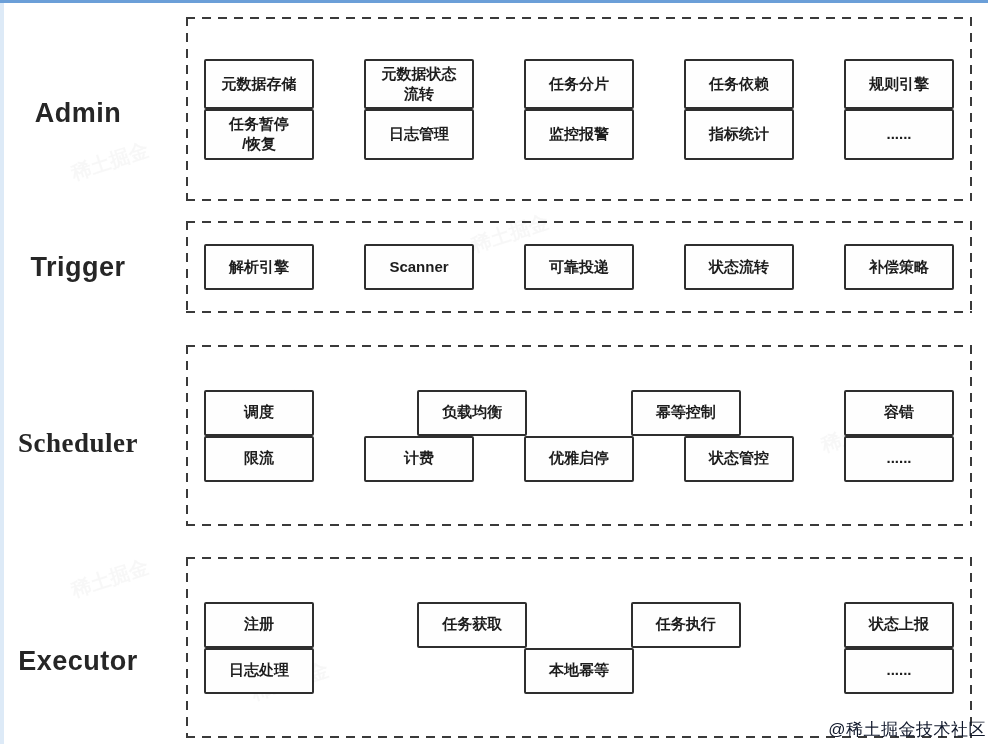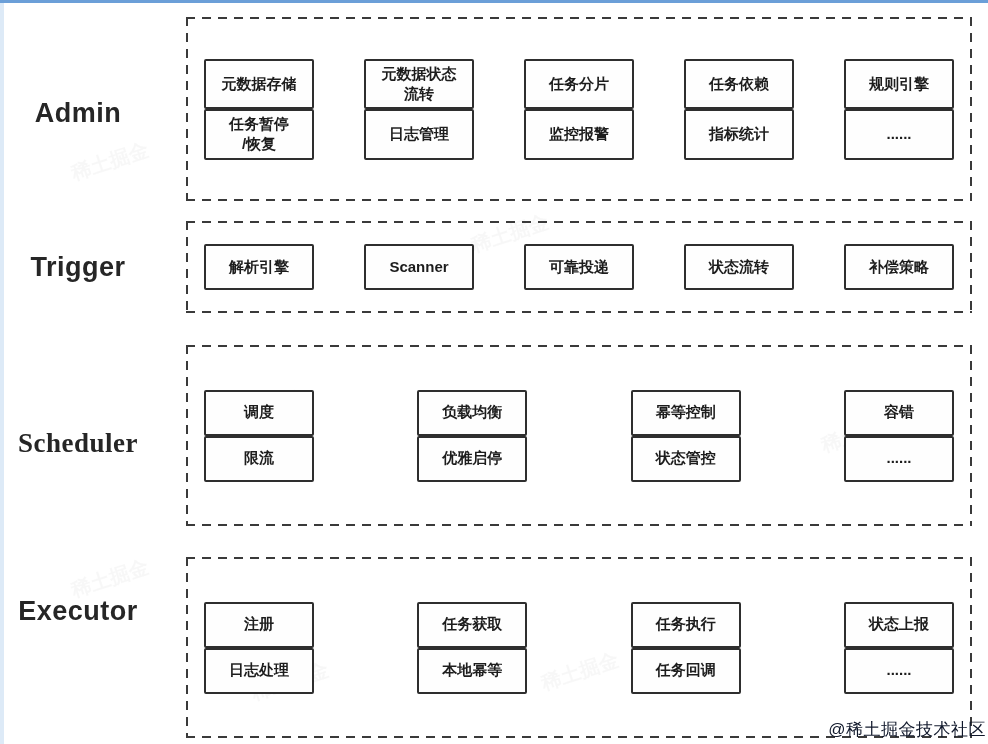--- a/index.html
+++ b/index.html
@@ -108,21 +108,21 @@
   <div class="faint-mark" style="left:470px; top:220px;">稀土掘金</div>
   <div class="faint-mark" style="left:230px; top:395px;">稀土掘金</div>
   <div class="faint-mark" style="left:820px; top:420px;">稀土掘金</div>
   <div class="faint-mark" style="left:70px; top:565px;">稀土掘金</div>
   <div class="faint-mark" style="left:540px; top:658px;">稀土掘金</div>
   <div class="faint-mark" style="left:250px; top:668px;">稀土掘金</div>
 
   <div class="row-label" style="top:100px;">Admin</div>
   <div class="row-label" style="top:254px;">Trigger</div>
   <div class="row-label" style="top:430px;font-family:Liberation Serif, serif;">Scheduler</div>
-  <div class="row-label" style="top:598px;">Executor</div>
+  <div class="row-label" style="top:648px;">Executor</div>
 
   <div class="panel" style="top:17px; height:184px;">
     <div class="cells">
       <div class="cell">元数据存储</div>
       <div class="cell">元数据状态
 流转</div>
       <div class="cell">任务分片</div>
       <div class="cell">任务依赖</div>
       <div class="cell">规则引擎</div>
     </div>
@@ -148,35 +148,35 @@
 
   <div class="panel" style="top:345px; height:181px;">
     <div class="cells">
       <div class="cell">调度</div>
       <div class="cell">负载均衡</div>
       <div class="cell">幂等控制</div>
       <div class="cell">容错</div>
     </div>
     <div class="cells">
       <div class="cell">限流</div>
+      <div class="cell">计费</div>
       <div class="cell">优雅启停</div>
       <div class="cell">状态管控</div>
       <div class="cell">......</div>
     </div>
   </div>
 
   <div class="panel" style="top:557px; height:181px;">
     <div class="cells">
       <div class="cell">注册</div>
       <div class="cell">任务获取</div>
       <div class="cell">任务执行</div>
       <div class="cell">状态上报</div>
     </div>
     <div class="cells">
       <div class="cell">日志处理</div>
       <div class="cell">本地幂等</div>
-      <div class="cell">任务回调</div>
       <div class="cell">......</div>
     </div>
   </div>
 
   <div class="credit">@稀土掘金技术社区</div>
 </div>
 
 </body></html>

